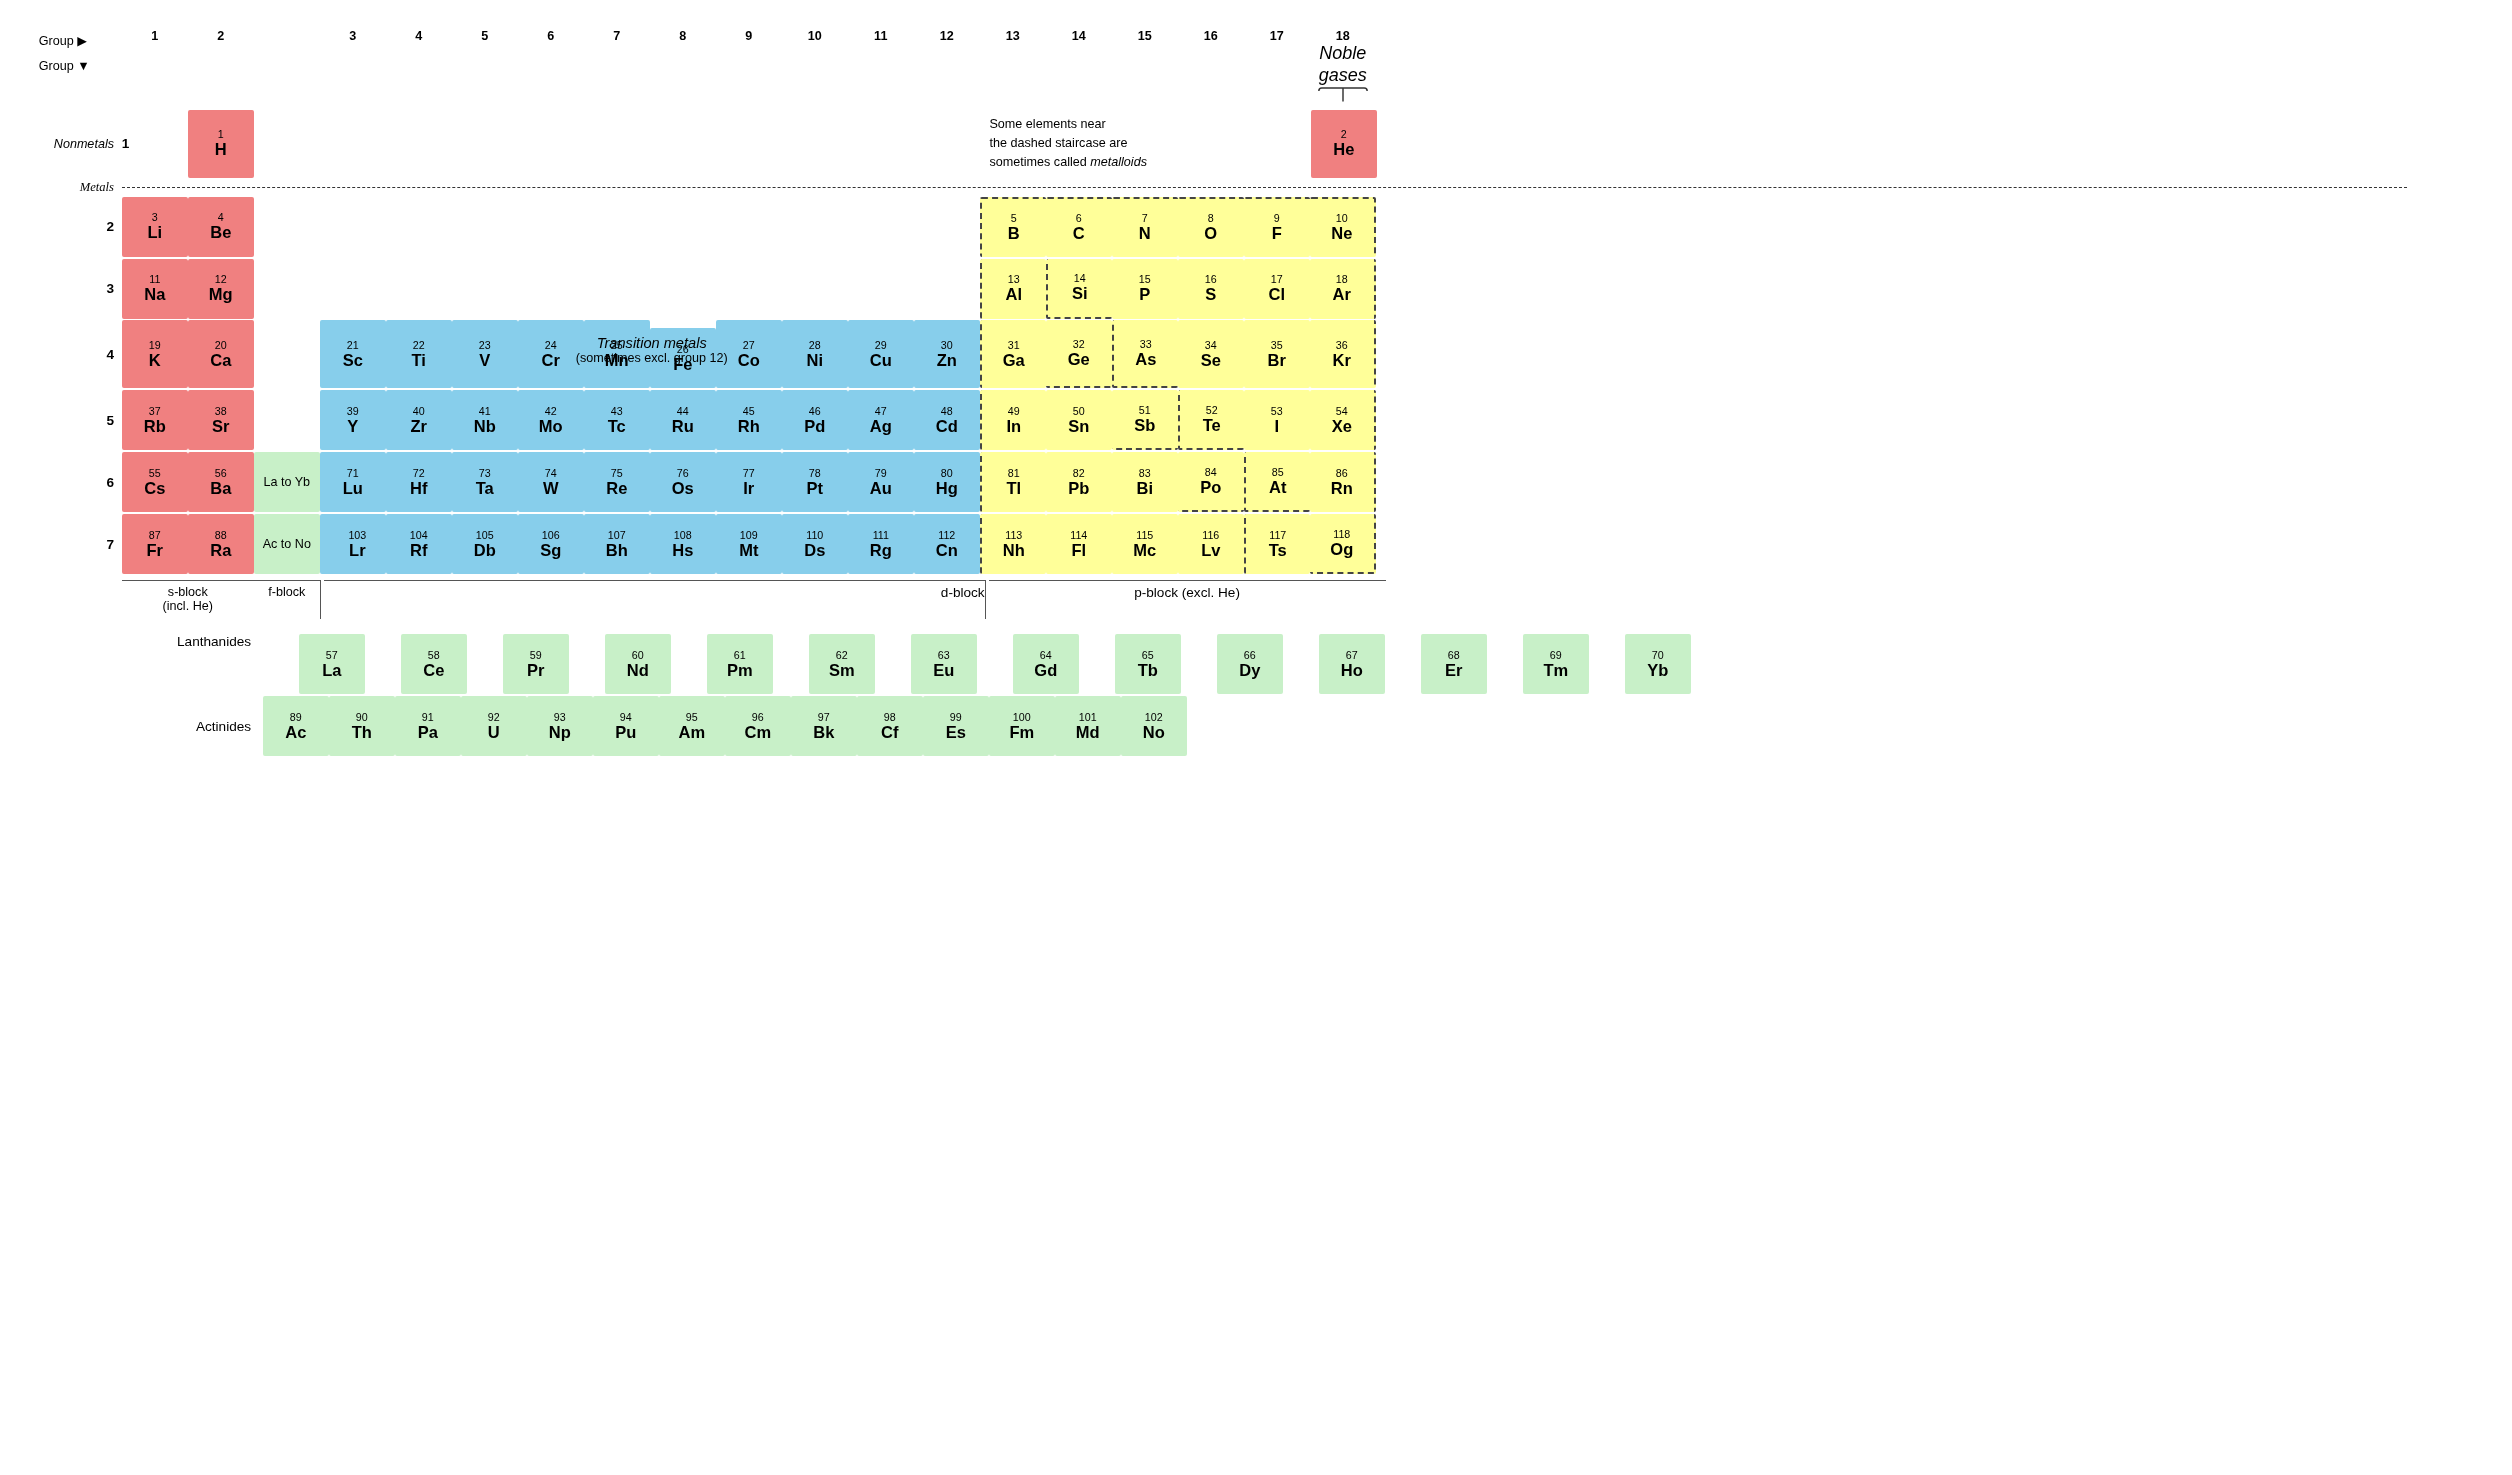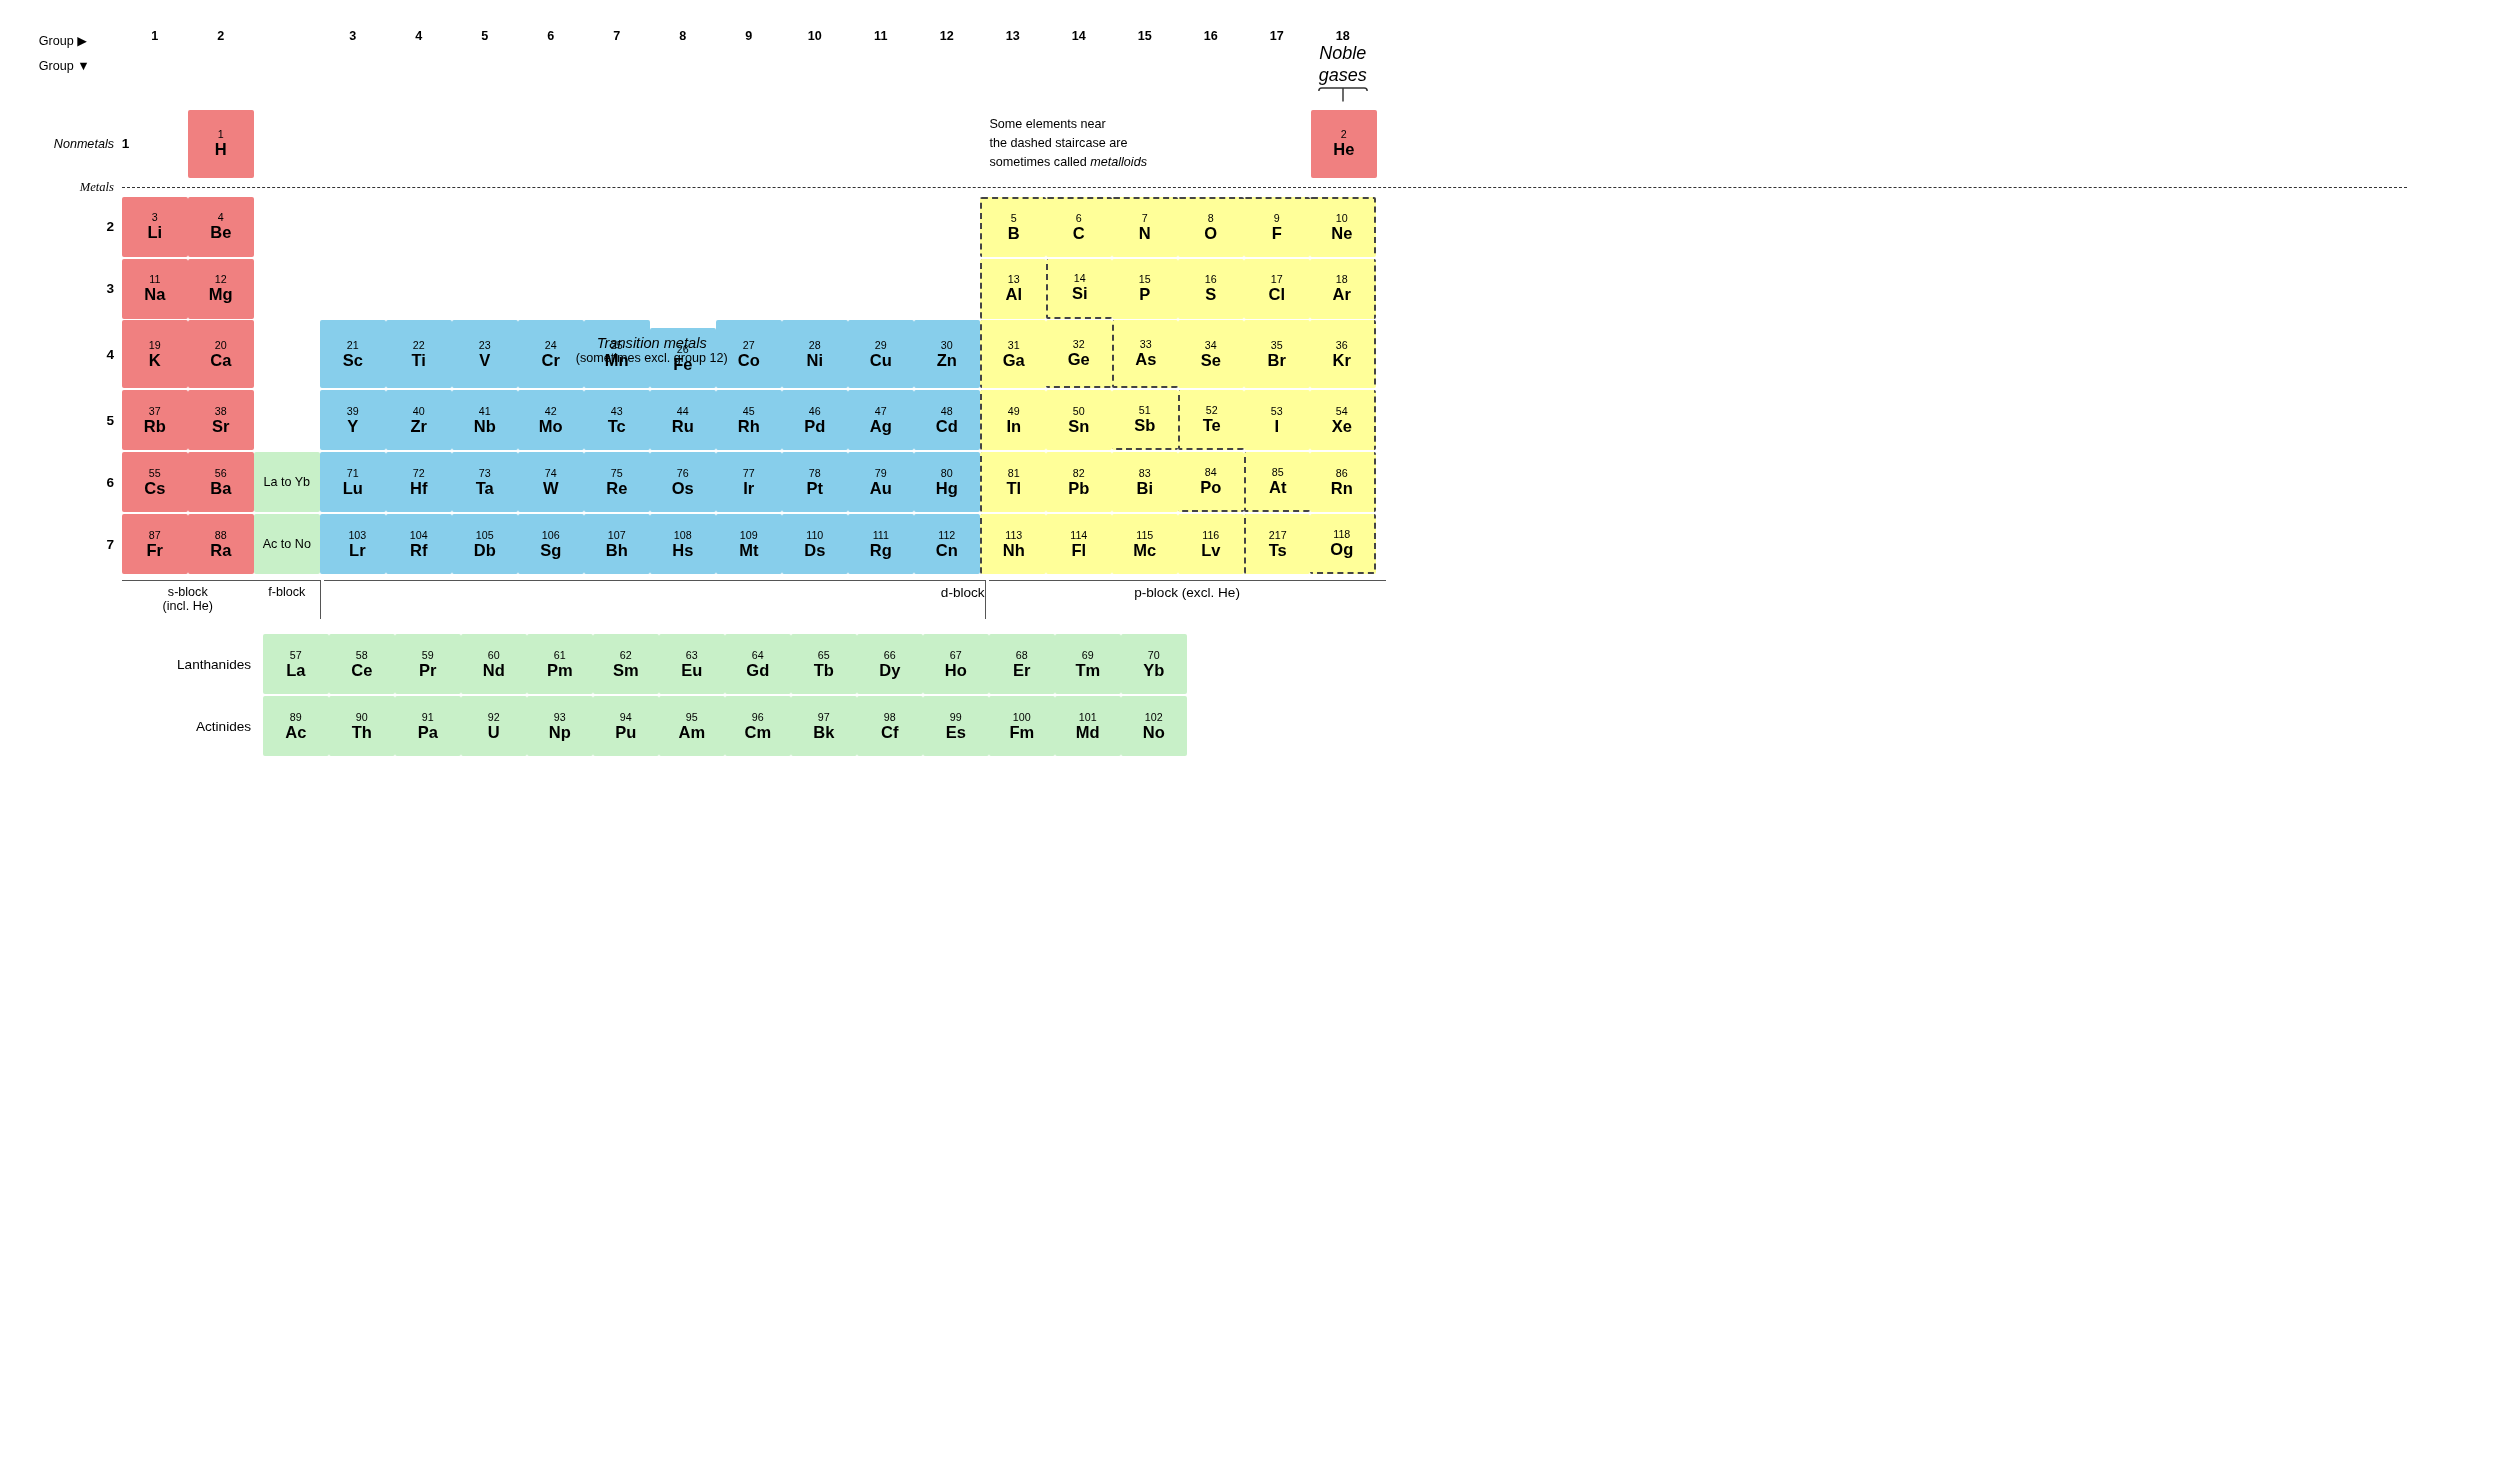--- a/index.html
+++ b/index.html
@@ -566,21 +566,21 @@
       <span class="num">115</span>
       <span class="sym">Mc</span>
     </div>
 
     <div class="pt-cell bg-yellow" style="width:66px;">
       <span class="num">116</span>
       <span class="sym">Lv</span>
     </div>
 
     <div class="pt-cell bg-yellow" style="width:66px; border-left:2.4px dashed #444;">
-      <span class="num">217</span>
+      <span class="num">117</span>
       <span class="sym">Ts</span>
     </div>
 
     <div class="pt-cell bg-yellow" style="width:66px; border-right:2.4px dashed #444; border-bottom:2.4px dashed #444;">
       <span class="num">118</span>
       <span class="sym">Og</span>
     </div>
   </div>
 
   <div style="display:flex; margin-top:5.8px; margin-bottom:15.6px; align-items:flex-start;">
@@ -594,21 +594,21 @@
 
     <div style="width:661px; text-align:right; font-size:13.6px; border-top:1.5px solid #555; padding-top:3.9px;">d-block</div>
 
     <div style="width:3.9px; border-left:1.5px solid #555; height:39px;"></div>
 
     <div style="width:397px; text-align:center; font-size:13.6px; border-top:1.5px solid #555; padding-top:3.9px;">p-block (excl. He)</div>
   </div>
 
   <div style="margin-top:9.7px;">
 
-    <div style="display:flex; margin-bottom:1.9px; align-items:center;">
+    <div style="display:flex; margin-bottom:1.9px; align-items:flex-start;gap:36px;">
       <div style="width:224px; display:flex; align-items:center; justify-content:flex-end; padding-right:11.7px; font-size:13.6px;">Lanthanides</div>
       <div class="pt-cell bg-lgreen" style="width:66px;">
         <span class="num">57</span>
         <span class="sym">La</span>
       </div>
       <div class="pt-cell bg-lgreen" style="width:66px;">
         <span class="num">58</span>
         <span class="sym">Ce</span>
       </div>
       <div class="pt-cell bg-lgreen" style="width:66px;">

